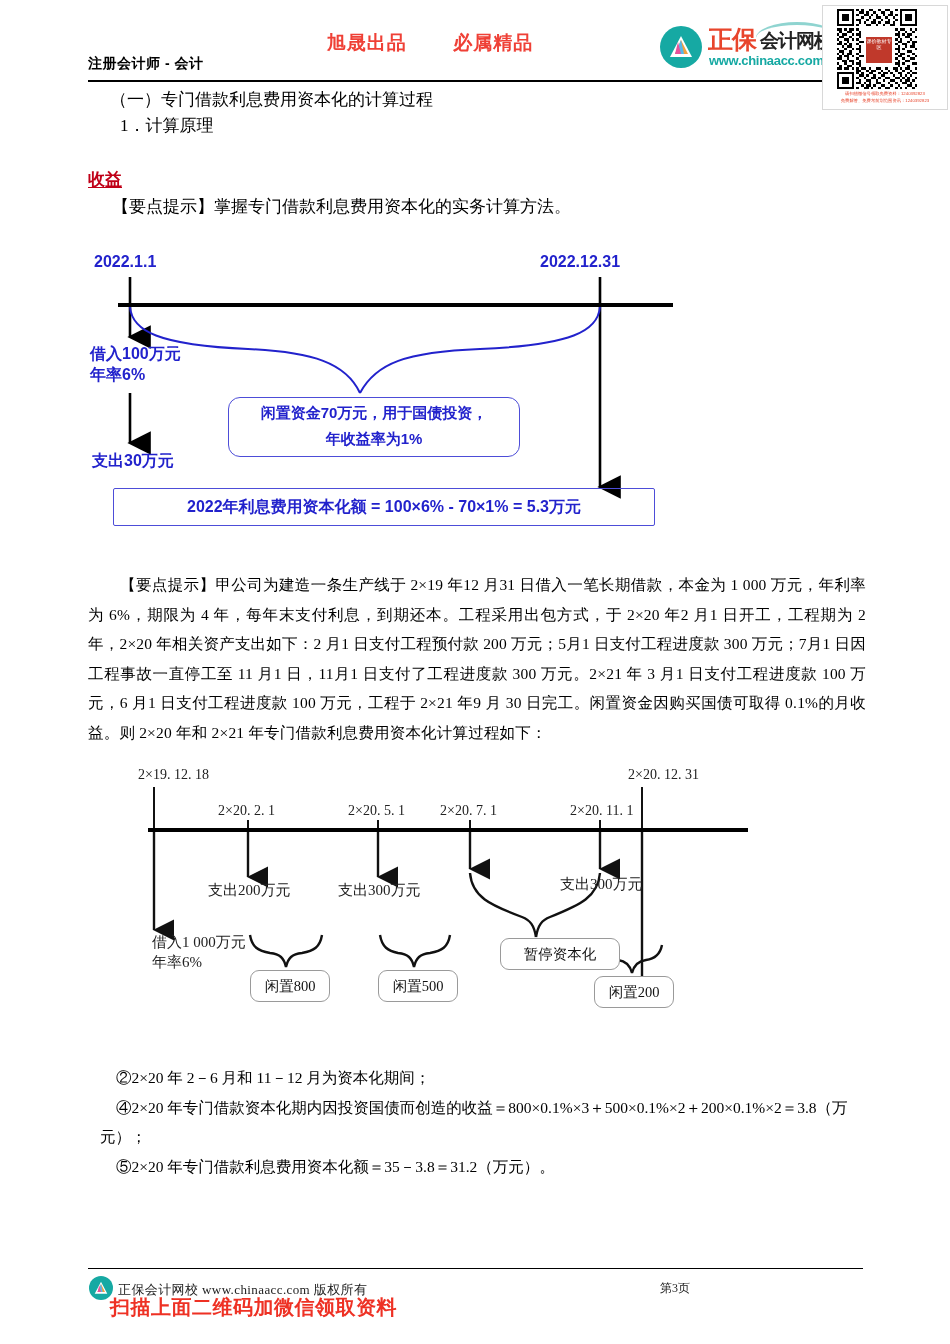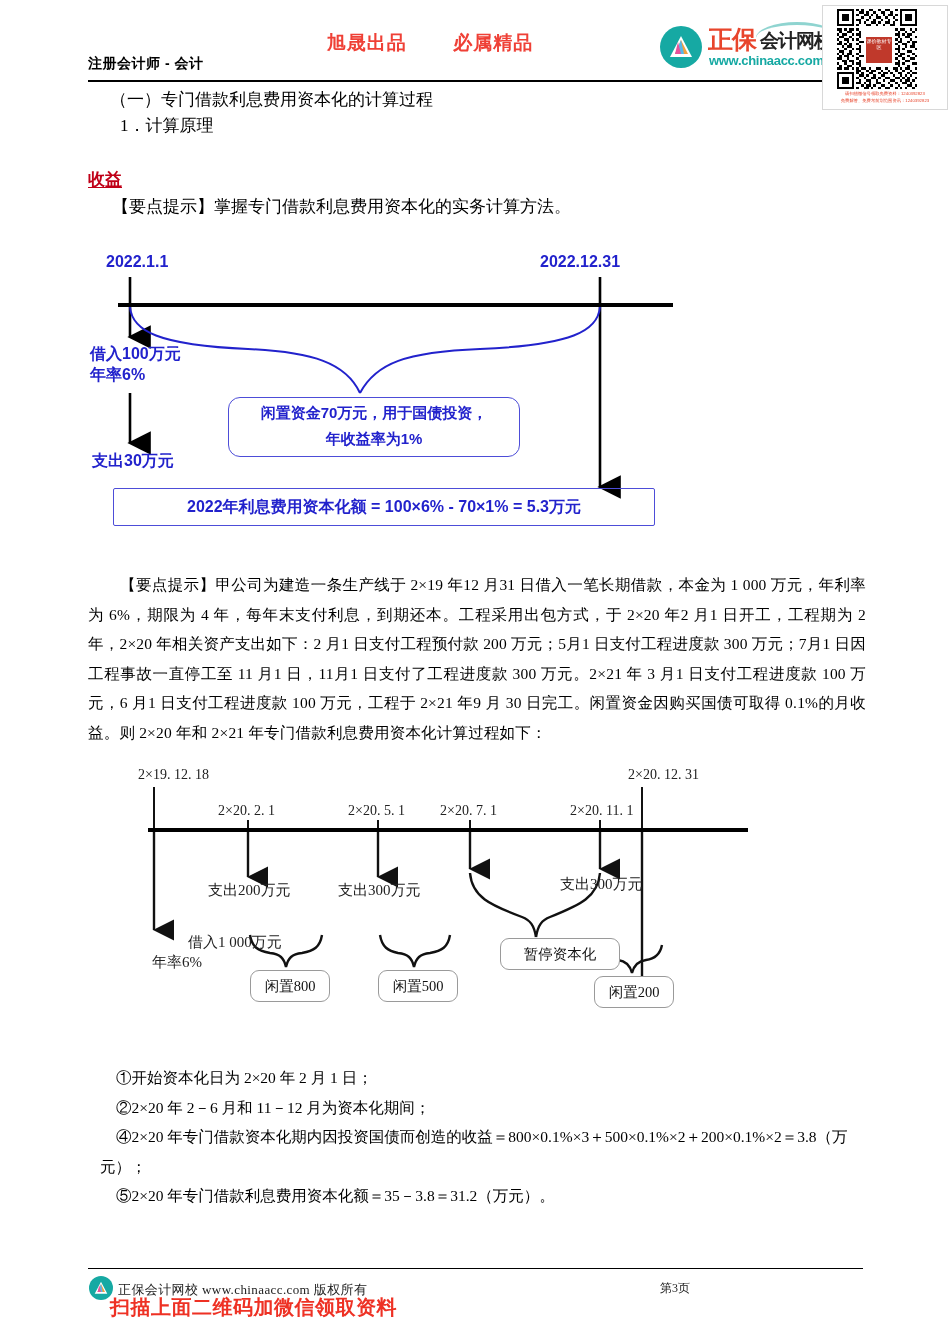--- a/index.html
+++ b/index.html
@@ -425,21 +425,21 @@
     <div class="qr-caption">请扫描微信号领取免费资料：1240392823</div>
     <div class="qr-caption" style="top:92px;">免费解答、免费考前划范围资讯：1240392823</div>
   </div>
 
   <div class="t s1">（一）专门借款利息费用资本化的计算过程</div>
   <div class="t s2">1．计算原理</div>
   <div class="hl2">收益</div>
   <div class="t s3">【要点提示】掌握专门借款利息费用资本化的实务计算方法。</div>
 
   <div class="d1">
-    <div class="lbl" style="left:18px;top:8px;">2022.1.1</div>
+    <div class="lbl" style="left:6px;top:8px;">2022.1.1</div>
     <div class="lbl" style="left:452px;top:8px;">2022.12.31</div>
 
     <svg width="600" height="290" style="position:absolute;left:0;top:0;">
       <defs>
         <marker id="ah-bk" markerWidth="9" markerHeight="9" refX="4.5" refY="8" orient="auto">
           <path d="M0,0 L4.5,9 L9,0 Z" fill="#000"></path>
         </marker>
       </defs>
 
       <line x1="42" y1="32" x2="42" y2="58" stroke="#000" stroke-width="2.6"></line>
@@ -513,31 +513,30 @@
       <path d="M472,180 C474,190 480,194 488,195 C496,196 500,200 502,208
                C504,200 508,196 516,195 C524,194 530,190 532,180" fill="none" stroke="#111" stroke-width="2.4"></path>
     </svg>
 
     <div class="axis"></div>
 
     <div class="lbl" style="left:78px;top:116px;font-size:15px;">支出200万元</div>
     <div class="lbl" style="left:208px;top:116px;font-size:15px;">支出300万元</div>
     <div class="lbl" style="left:430px;top:110px;font-size:15px;">支出300万元</div>
 
-    <div class="lbl" style="left:22px;top:168px;font-size:15px;margin-left:36px;">借入1 000万元</div>
+    <div class="lbl" style="left:22px;top:168px;font-size:15px;">借入1 000万元</div>
     <div class="lbl" style="left:22px;top:188px;font-size:15px;">年率6%</div>
 
     <div class="gbox" style="left:370px;top:173px;width:118px;height:30px;line-height:30px;">暂停资本化</div>
     <div class="gbox" style="left:120px;top:205px;width:78px;height:30px;line-height:30px;">闲置800</div>
     <div class="gbox" style="left:248px;top:205px;width:78px;height:30px;line-height:30px;">闲置500</div>
     <div class="gbox" style="left:464px;top:211px;width:78px;height:30px;line-height:30px;">闲置200</div>
   </div>
 
   <div class="ans">
-    <div>①开始资本化日为 2×20 年 2 月 1 日；</div>
     <div>②2×20 年 2－6 月和 11－12 月为资本化期间；</div>
     <div class="wide">④2×20 年专门借款资本化期内因投资国债而创造的收益＝800×0.1%×3＋500×0.1%×2＋200×0.1%×2＝3.8（万元）；</div>
     <div>⑤2×20 年专门借款利息费用资本化额＝35－3.8＝31.2（万元）。</div>
   </div>
 
   <div class="foot-rule"></div>
   <div class="foot-logo">
     <svg width="16" height="16" viewBox="0 0 28 28">
       <polygon points="14,3 25,24 3,24" fill="#ffffff"></polygon>
       <polygon points="14,7 21,21 8,21" fill="#f2a03d"></polygon>

